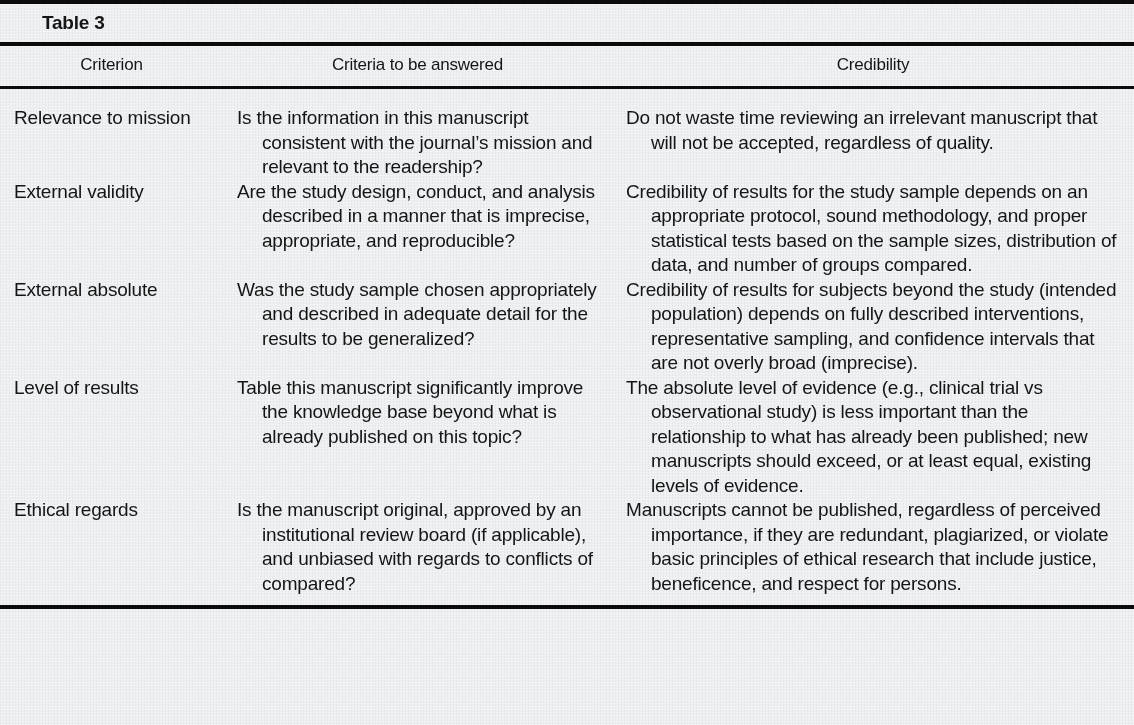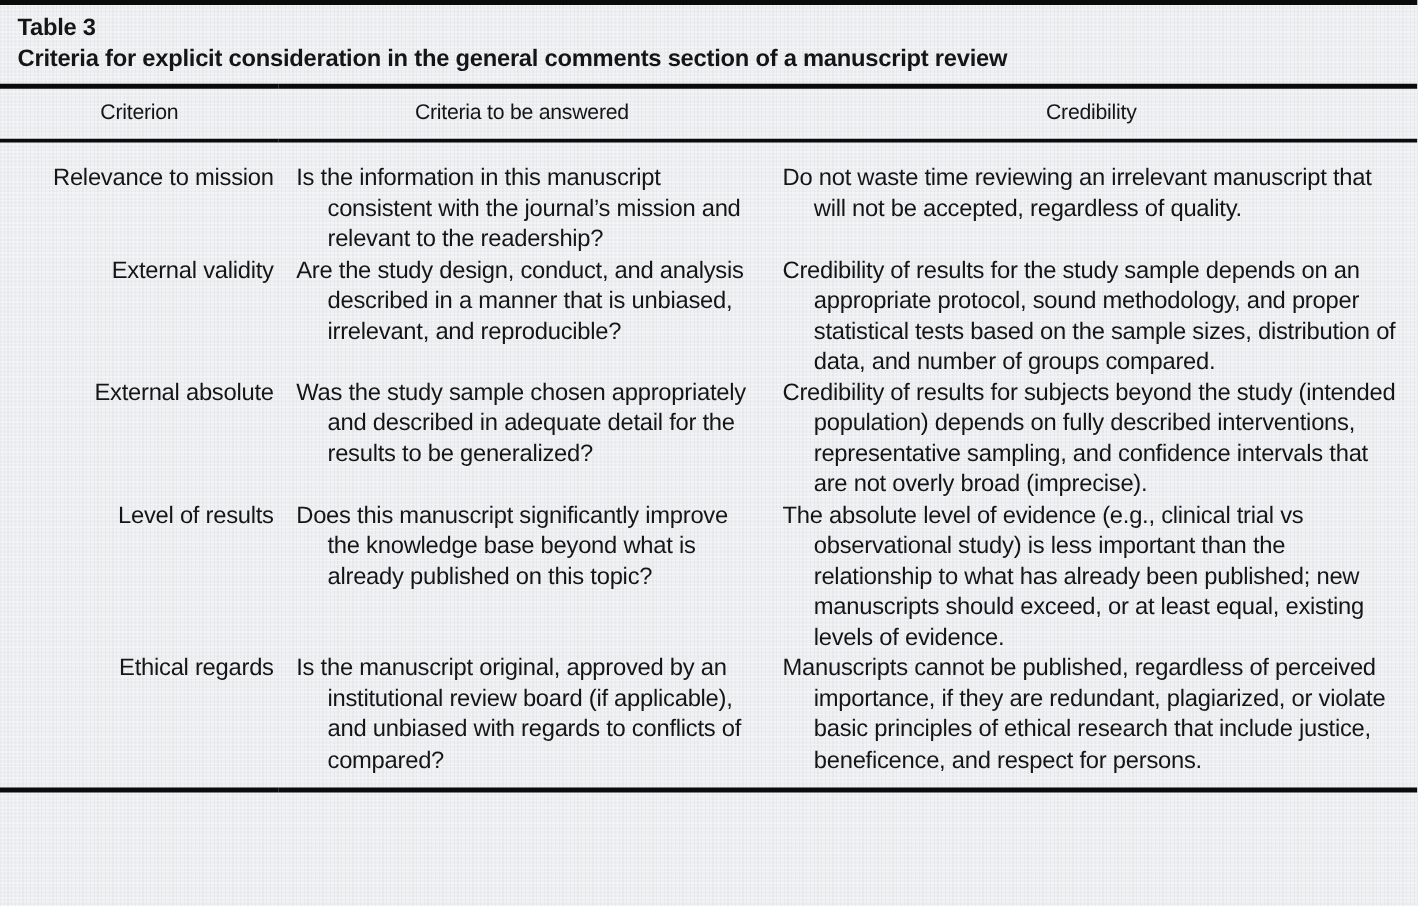--- a/index.html
+++ b/index.html
@@ -18,20 +18,21 @@
     border-top: 4px solid #0b0b0b;
   }
   .caption {
     padding: 6px 14px 7px 14px;
   }
   .table-label {
     font-size: 19px;
     font-weight: 700;
     letter-spacing: -0.2px;
     line-height: 25px;
+    margin-left: 28px;
   }
   .table-title {
     font-size: 19px;
     font-weight: 700;
     letter-spacing: -0.2px;
     line-height: 25px;
   }
   table.criteria {
     width: 100%;
     border-collapse: collapse;
@@ -50,39 +51,37 @@
     padding: 9px 0 11px 0;
     border-bottom: 3px solid #0b0b0b;
   }
   tbody td {
     font-size: 19px;
     line-height: 24.5px;
     letter-spacing: -0.2px;
     vertical-align: top;
   }
   td.criterion {
-    padding-left: 26px;
+    padding-left: 14px;
     padding-right: 4px;
-    text-align: right;
   }
   td.hang {
     padding-left: 39px;
     text-indent: -25px;
     padding-right: 10px;
   }
   tbody tr:first-child td { padding-top: 17px; }
   tbody tr:last-child td { padding-bottom: 9px; }
 </style>
 </head>
 <body>
 
 <div class="page">
   <div class="caption">
     <div class="table-label">Table 3</div>
-    <div class="table-title">Criteria for explicit consideration in the general comments section of a manuscript review</div>
   </div>
 
   <table class="criteria">
     <colgroup>
       <col class="c1">
         <col class="c2">
         <col class="c3">
     </colgroup>
     <thead>
       <tr>
@@ -92,31 +91,31 @@
       </tr>
     </thead>
     <tbody>
       <tr>
         <td class="criterion">Relevance to mission</td>
         <td class="hang">Is the information in this manuscript consistent with the journal’s mission and relevant to the readership?</td>
         <td class="hang">Do not waste time reviewing an irrelevant manuscript that will not be accepted, regardless of quality.</td>
       </tr>
       <tr>
         <td class="criterion">External validity</td>
-        <td class="hang">Are the study design, conduct, and analysis described in a manner that is unbiased, irrelevant, and reproducible?</td>
+        <td class="hang">Are the study design, conduct, and analysis described in a manner that is imprecise, appropriate, and reproducible?</td>
         <td class="hang">Credibility of results for the study sample depends on an appropriate protocol, sound methodology, and proper statistical tests based on the sample sizes, distribution of data, and number of groups compared.</td>
       </tr>
       <tr>
         <td class="criterion">External absolute</td>
         <td class="hang">Was the study sample chosen appropriately and described in adequate detail for the results to be generalized?</td>
         <td class="hang">Credibility of results for subjects beyond the study (intended population) depends on fully described interventions, representative sampling, and confidence intervals that are not overly broad (imprecise).</td>
       </tr>
       <tr>
         <td class="criterion">Level of results</td>
-        <td class="hang">Does this manuscript significantly improve the knowledge base beyond what is already published on this topic?</td>
+        <td class="hang">Table this manuscript significantly improve the knowledge base beyond what is already published on this topic?</td>
         <td class="hang">The absolute level of evidence (e.g., clinical trial vs observational study) is less important than the relationship to what has already been published; new manuscripts should exceed, or at least equal, existing levels of evidence.</td>
       </tr>
       <tr>
         <td class="criterion">Ethical regards</td>
         <td class="hang">Is the manuscript original, approved by an institutional review board (if applicable), and unbiased with regards to conflicts of compared?</td>
         <td class="hang">Manuscripts cannot be published, regardless of perceived importance, if they are redundant, plagiarized, or violate basic principles of ethical research that include justice, beneficence, and respect for persons.</td>
       </tr>
     </tbody>
   </table>
 </div>

